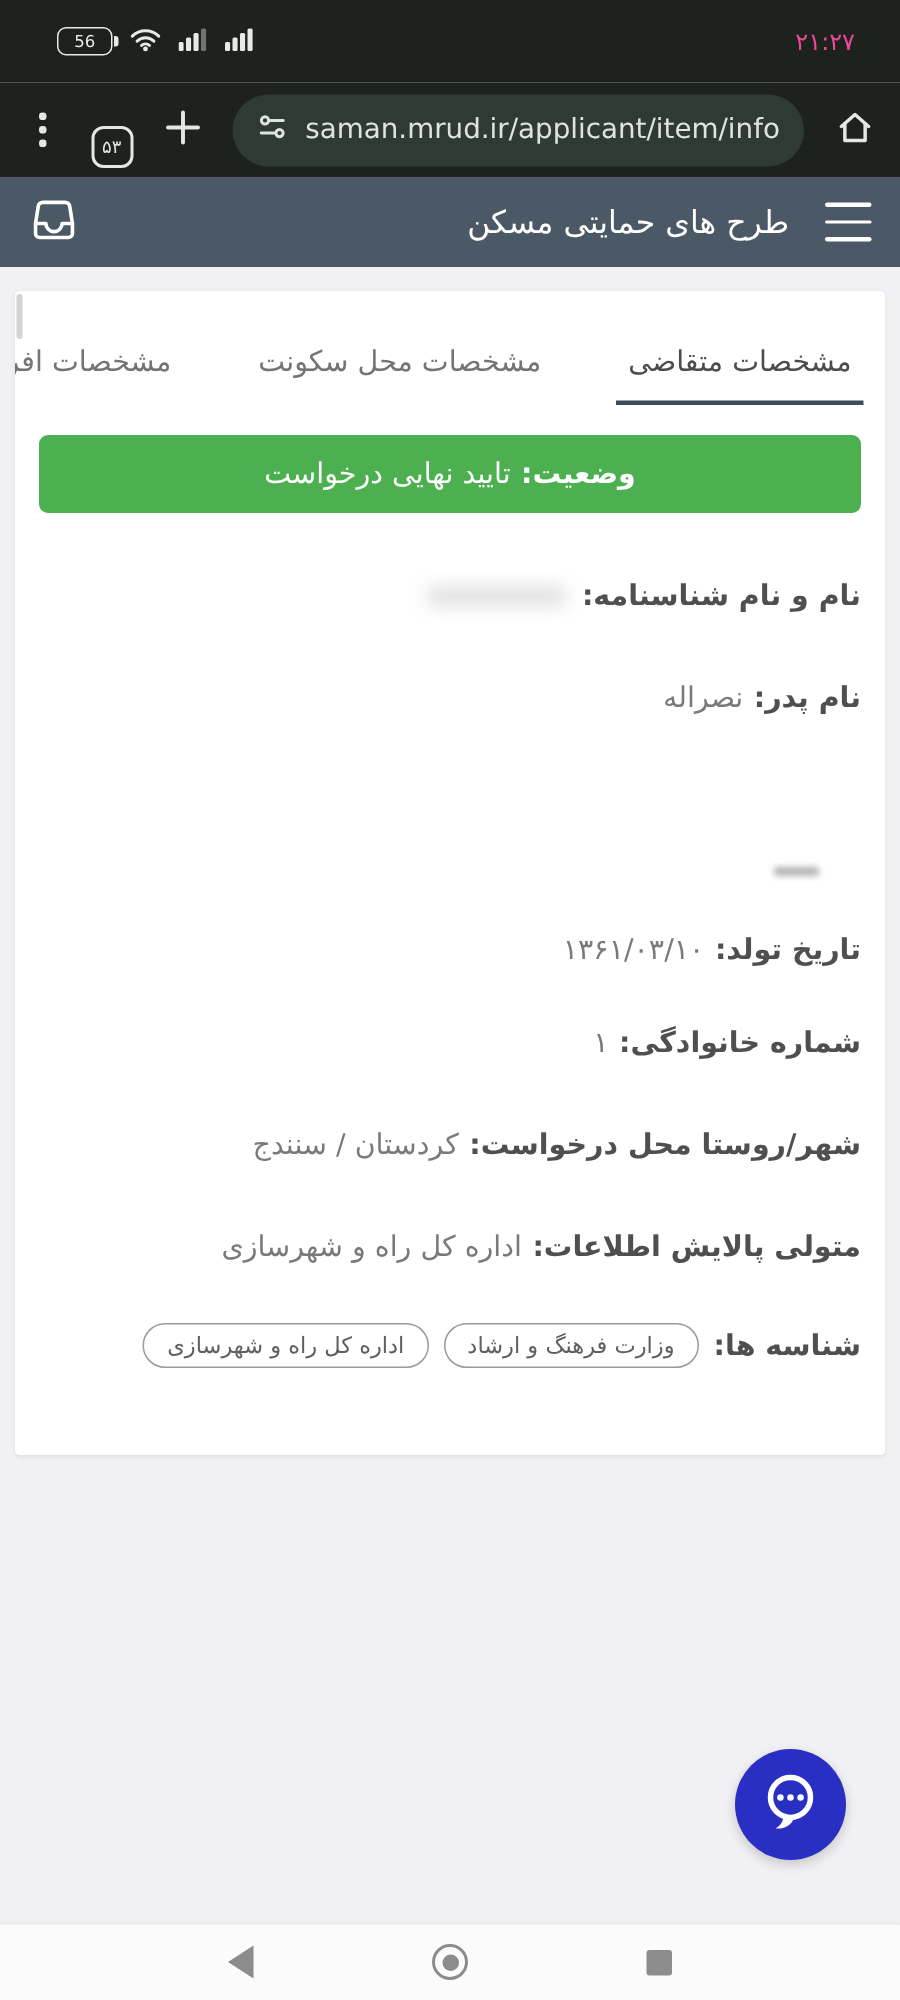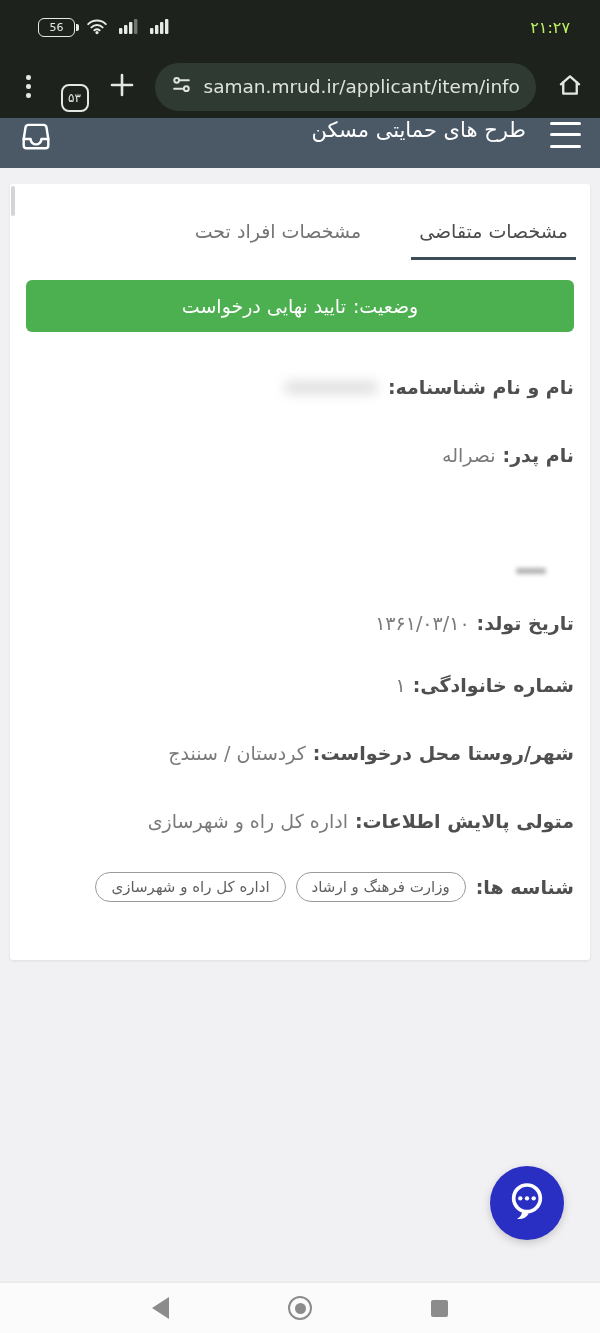--- a/index.html
+++ b/index.html
@@ -8,54 +8,54 @@
 
   
   .statusbar { height:55px; background:#1d221d; display:flex; align-items:center;
                justify-content:space-between; padding:0 30px 0 38px; }
   .sb-left { display:flex; align-items:center; gap:10px;justify-content:flex-end; }
   .battery { position:relative; width:37px; height:19px; border:1.6px solid #e8eae6;
              border-radius:6px; display:flex; align-items:center; justify-content:center;
              color:#e8eae6; font-size:11px; }
   .battery::after { content:""; position:absolute; right:-5px; top:5px; width:3px; height:7px;
                     background:#e8eae6; border-radius:0 2px 2px 0; }
-  .sb-time { color:#bef264; font-size:16px; letter-spacing:.5px;margin-left:46px; }
+  .sb-time { color:#ec4899; font-size:16px; letter-spacing:.5px;margin-left:46px; }
 
   
   .browserbar { height:63px; background:#1d221d; display:flex; align-items:center;
                 padding:0 16px; gap:20px; }
   .kebab { display:flex; flex-direction:column; gap:4.5px; padding:6px 10px; }
   .kebab i { width:4.5px; height:4.5px; border-radius:50%; background:#e5e8e2; }
   .tabbox { width:28px; height:28px; border:2.4px solid #e5e8e2; border-radius:8px;
             color:#e5e8e2; font-size:12px; display:flex; align-items:center; justify-content:center;margin-top:23px; }
   .urlpill { flex:1; height:48px; background:#2f3a33; border-radius:24px; display:flex;
              align-items:center; gap:12px; padding:0 16px; overflow:hidden; }
   .urltext { color:#dfe3dd; font-size:18.5px; white-space:nowrap; overflow:hidden; direction:ltr; }
 
   
-  .appheader { height:50px; background:#4b5967; display:flex; align-items:flex-start; padding:0 17px; }
+  .appheader { height:60px; background:#4b5967; display:flex; align-items:center; padding:0 17px; }
   .hamburger { display:flex; flex-direction:column; gap:8.5px; padding:4px 2px; }
   .hamburger i { width:31px; height:2.9px; background:#fff; border-radius:2px; }
   .apptitle { color:#fff; font-size:21px; margin:0 22px 0 0; }
 
   
   .page { position:relative; height:1096px; background:#f1f0f3; padding:16px 10px 0; }
   .card { position:relative; background:#fff; border-radius:3px; height:776px;
           box-shadow:0 1px 3px rgba(0,0,0,.08); direction:rtl; overflow:hidden; }
   .scroll-thumb { position:absolute; left:1px; top:2px; width:4px; height:30px;
                   background:#c9c9c9; border-radius:2px; opacity:.8; }
 
   .tabs { display:flex; direction:rtl; white-space:nowrap; overflow:hidden;
           padding:36px 14px 0; gap:42px; font-size:19px; color:#747474; }
   .tab { padding:0 8px 15px; flex:0 0 auto; }
   .tab.active { color:#4c4c4c; border-bottom:3px solid #3d4d57; }
 
   .banner { margin:20px 16px 0; height:52px; background:#4caf50; border-radius:6px;
             color:#fff; font-size:19px; display:flex; align-items:center; justify-content:center; gap:7px; }
-  .banner b { font-weight:normal; }
+  .banner b { font-weight:bold; }
 
   .frow { padding:0 16px; margin-top:42px; font-size:19px; color:#7a7a7a;
           display:flex; align-items:center; gap:7px; line-height:26px; }
   .frow .lbl { font-weight:bold; color:#4f4f4f; flex:0 0 auto; }
   .frow.tight { margin-top:36px; }
 
   .smudge { display:inline-block; width:92px; height:13px; background:#b9b9b9;
             border-radius:4px; filter:blur(6px); opacity:.45; margin-right:4px; }
   .gap-redacted { position:relative; height:142px; }
   .smudge2 { position:absolute; right:44px; top:100px; width:30px; height:6px;
@@ -168,20 +168,21 @@
       <i></i>
     </div>
 </div>
 
 <div class="page">
   <div class="card">
     <div class="scroll-thumb"></div>
 
     <div class="tabs">
       <div class="tab active">مشخصات متقاضی</div>
+      <div class="tab">مشخصات محل سکونت</div>
       <div class="tab">مشخصات افراد تحت</div>
     </div>
 
     <div class="banner">
       <b>وضعیت:</b>
       <span>تایید نهایی درخواست</span>
     </div>
 
     <div class="frow">
       <span class="lbl">نام و نام شناسنامه:</span>

